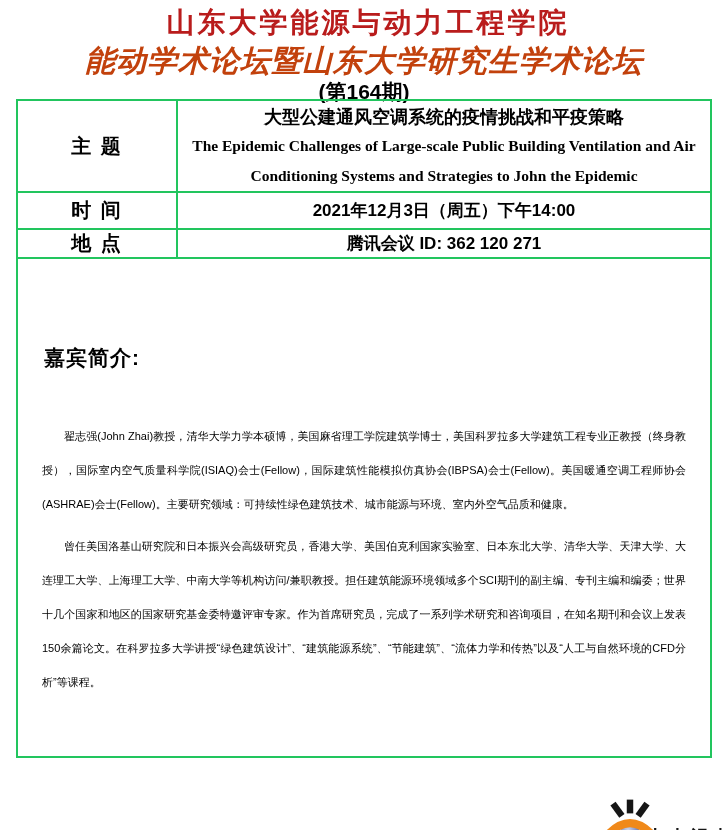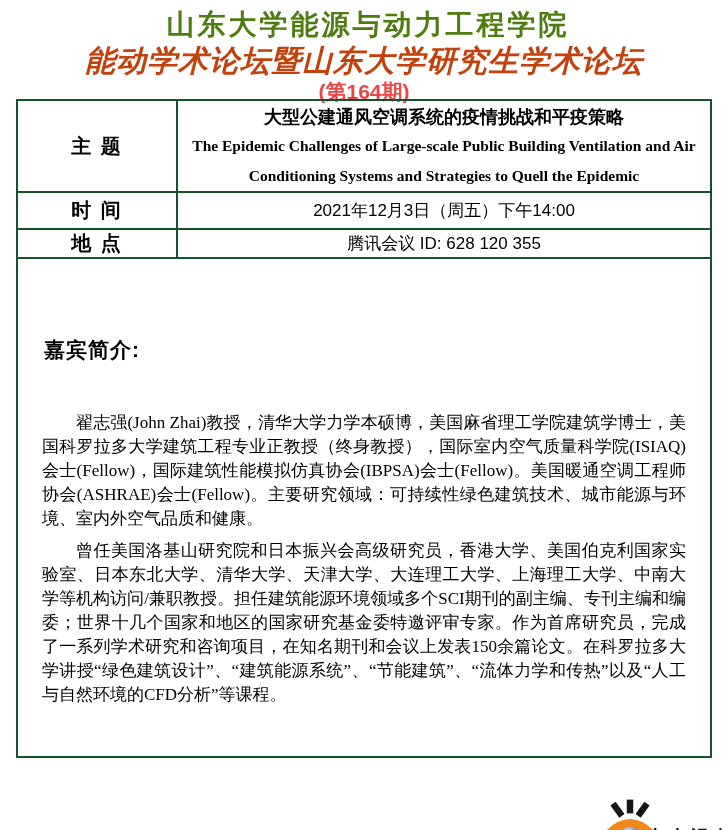--- a/index.html
+++ b/index.html
@@ -11,57 +11,57 @@
     margin: 0 auto;
     background: #ffffff;
     overflow: hidden;
     font-family: "Liberation Sans", sans-serif;
     color: #000;
   }
 
   
   .header { text-align: center; padding-top: 8px; }
   .title-org {
-    font-family: Liberation Sans, sans-serif;
+    font-family: Liberation Mono, monospace;
     font-size: 28px;
     font-weight: bold;
     letter-spacing: 3px;
-    color: #4d7c0f;
+    color: #b91c1c;
     line-height: 34px;
     padding-left: 8px;
   }
   .title-forum {
     font-family: "DejaVu Serif", "Liberation Serif", serif;
     font-size: 30px;
     font-weight: bold;
     font-style: italic;
     letter-spacing: 1px;
     color: #c2410c;
     line-height: 33px;
     margin-top: 2px;
   }
   .title-issue {
     font-size: 21px;
     font-weight: bold;
-    color: #ef4444;
+    color: #000000;
     line-height: 26px;
     margin-top: 2px;
   }
 
   
   table.info {
     position: absolute;
     left: 16px;
     top: 99px;
     width: 696px;
     border-collapse: collapse;
     table-layout: fixed;
   }
   table.info td {
-    border: 2px solid #14532d;
+    border: 2px solid #22c55e;
     vertical-align: middle;
   }
   td.cell-label {
     width: 160px;
     text-align: center;
     font-weight: bold;
     font-size: 20px;
     letter-spacing: 2px;
   }
   td.cell-value { text-align: center; }
@@ -73,41 +73,40 @@
     font-size: 15.5px;
     line-height: 30px;
   }
   .speaker-name { font-weight: bold; font-size: 18px; line-height: 25px; }
   .speaker-affil {
     font-family: "Liberation Serif", serif;
     font-weight: bold;
     font-size: 14.5px;
     line-height: 22px;
   }
-  .row-plain { font-weight: normal; font-size: 17px; }
+  .row-plain { font-weight: bold; font-size: 17px; }
 
   
   td.bio-cell {
     vertical-align: top;
     padding: 26px 24px 0 24px;
     height: 499px;
   }
   .bio-heading {
     font-size: 21px;
     font-weight: bold;
     letter-spacing: 1px;
     line-height: 30px;
     margin-left: 2px;
   }
   .bio-p {
-    font-size: 17px;
-    line-height: 24px;
+    font-size: 11px;
+    line-height: 34px;
     text-align: justify;
     text-indent: 2em;
-    font-family: Liberation Serif, serif;
   }
   .bio-p.first { margin-top: 46px; }
   .bio-p + .bio-p { margin-top: 8px; }
 
   
   .logo {
     position: absolute;
     left: 600px;
     top: 798px;
     width: 128px;
@@ -149,30 +148,30 @@
     <div class="title-issue">(第164期)</div>
   </div>
 
   <table class="info">
     <tbody>
         <tr>
       <td class="cell-label">主 题</td>
       <td class="cell-value">
         <div class="topic-zh">大型公建通风空调系统的疫情挑战和平疫策略</div>
         <div class="topic-en">The Epidemic Challenges of Large-scale Public Building Ventilation and Air</div>
-        <div class="topic-en">Conditioning Systems and Strategies to Quell the Epidemic</div>
+        <div class="topic-en">Conditioning Systems and Strategies to John the Epidemic</div>
       </td>
     </tr>
     <tr style="height:37px;">
       <td class="cell-label">时 间</td>
       <td class="cell-value row-plain">2021年12月3日（周五）下午14:00</td>
     </tr>
     <tr style="height:24px;">
       <td class="cell-label">地 点</td>
-      <td class="cell-value row-plain">腾讯会议 ID: 628 120 355</td>
+      <td class="cell-value row-plain">腾讯会议 ID: 362 120 271</td>
     </tr>
     <tr>
       <td class="bio-cell" colspan="2">
         <div class="bio-heading">嘉宾简介:</div>
         <p class="bio-p first">翟志强(John Zhai)教授，清华大学力学本硕博，美国麻省理工学院建筑学博士，美国科罗拉多大学建筑工程专业正教授（终身教授），国际室内空气质量科学院(ISIAQ)会士(Fellow)，国际建筑性能模拟仿真协会(IBPSA)会士(Fellow)。美国暖通空调工程师协会(ASHRAE)会士(Fellow)。主要研究领域：可持续性绿色建筑技术、城市能源与环境、室内外空气品质和健康。</p>
         <p class="bio-p">曾任美国洛基山研究院和日本振兴会高级研究员，香港大学、美国伯克利国家实验室、日本东北大学、清华大学、天津大学、大连理工大学、上海理工大学、中南大学等机构访问/兼职教授。担任建筑能源环境领域多个SCI期刊的副主编、专刊主编和编委；世界十几个国家和地区的国家研究基金委特邀评审专家。作为首席研究员，完成了一系列学术研究和咨询项目，在知名期刊和会议上发表150余篇论文。在科罗拉多大学讲授“绿色建筑设计”、“建筑能源系统”、“节能建筑”、“流体力学和传热”以及“人工与自然环境的CFD分析”等课程。</p>
       </td>
     </tr>
   </tbody>
     </table>

